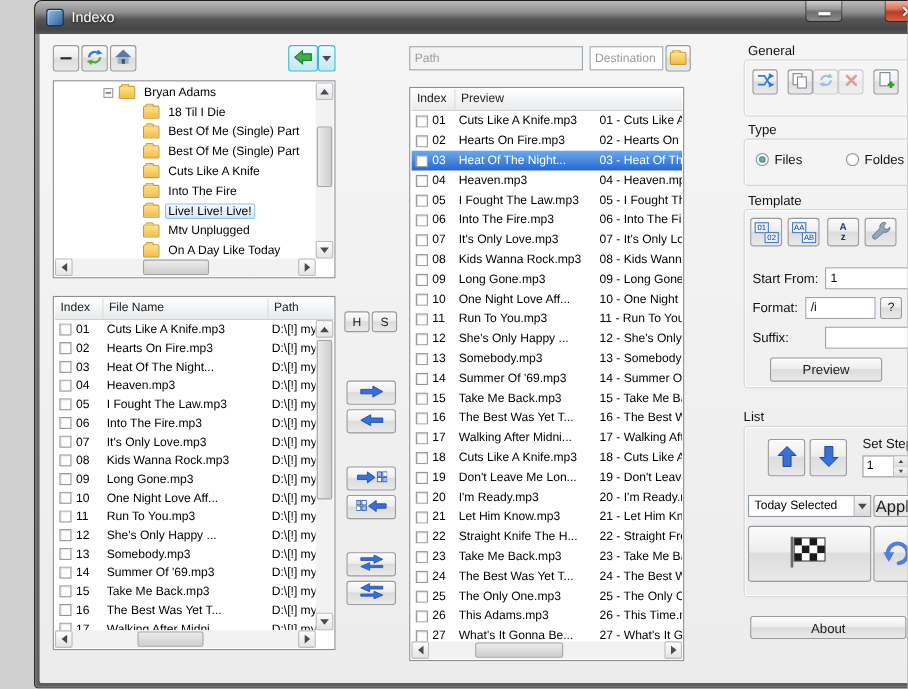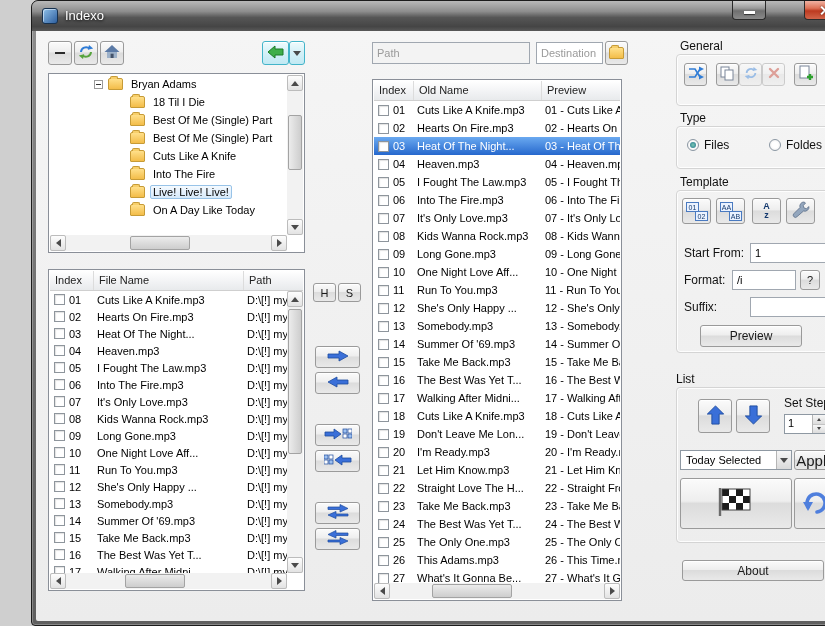--- a/index.html
+++ b/index.html
@@ -223,20 +223,25 @@
           <span class="tree-label">Into The Fire</span>
         </div>
         <div class="tree-row">
           <span style="display: inline-block; flex: 0 0 auto; width: 80px;"></span>
           <span class="folder"></span>
           <span class="tree-label tsel">Live! Live! Live!</span>
         </div>
         <div class="tree-row">
           <span style="display: inline-block; flex: 0 0 auto; width: 80px;"></span>
           <span class="folder"></span>
+          <span class="tree-label">Mtv Unplugged</span>
+        </div>
+        <div class="tree-row">
+          <span style="display: inline-block; flex: 0 0 auto; width: 80px;"></span>
+          <span class="folder"></span>
           <span class="tree-label">On A Day Like Today</span>
         </div>
       </div>
     <div class="vscroll" style="bottom:17px">
       <div class="sb-btn" style="top:0;left:0">
           <span class="tu"></span>
         </div>
       <div class="sb-thumb v" style="top:40px;height:55px"></div>
       <div class="sb-btn" style="bottom:0;left:0">
           <span class="td"></span>
@@ -460,21 +465,20 @@
   <div class="btn" style="left:283px;top:527px;width:45px;height:22px">
     <span><svg width="24" height="15" viewBox="0 0 24 15">
           <polygon points="22,3 10,3 10,0.5 2,4.5 10,8 10,5.5 22,5.5" fill="#3a6fd8" stroke="#1d4b9e" stroke-width="0.7"></polygon>
           <polygon points="2,10 14,10 14,7.5 22,11 14,14.5 14,12 2,12" fill="#3a6fd8" stroke="#1d4b9e" stroke-width="0.7"></polygon>
         </svg></span>
   </div>
 
   <div class="panel" style="left:340px;top:78px;width:250px;height:522px">
     <div class="lhead">
         <div class="hcell" style="width: 40px;">Index</div>
-        <div class="hcell" style="width: 128px;">Old Name</div>
         <div class="hcell flex">Preview</div>
       </div>
     <div class="lbody preview-body">
         <div class="lrow" style="height: 18px;">
           <div class="cell c0" style="width: 40px;">
             <span class="cb"></span>
             <span>01</span>
           </div>
           <div class="cell" style="width: 128px;">Cuts Like A Knife.mp3</div>
           <div class="cell flex">01 - Cuts Like A K...</div>
@@ -637,21 +641,21 @@
             <span>21</span>
           </div>
           <div class="cell" style="width: 128px;">Let Him Know.mp3</div>
           <div class="cell flex">21 - Let Him Know...</div>
         </div>
         <div class="lrow" style="height: 18px;">
           <div class="cell c0" style="width: 40px;">
             <span class="cb"></span>
             <span>22</span>
           </div>
-          <div class="cell" style="width: 128px;">Straight Love The H...</div>
+          <div class="cell" style="width: 128px;">Straight Knife The H...</div>
           <div class="cell flex">22 - Straight From...</div>
         </div>
         <div class="lrow" style="height: 18px;">
           <div class="cell c0" style="width: 40px;">
             <span class="cb"></span>
             <span>23</span>
           </div>
           <div class="cell" style="width: 128px;">Take Me Back.mp3</div>
           <div class="cell flex">23 - Take Me Back...</div>
         </div>

